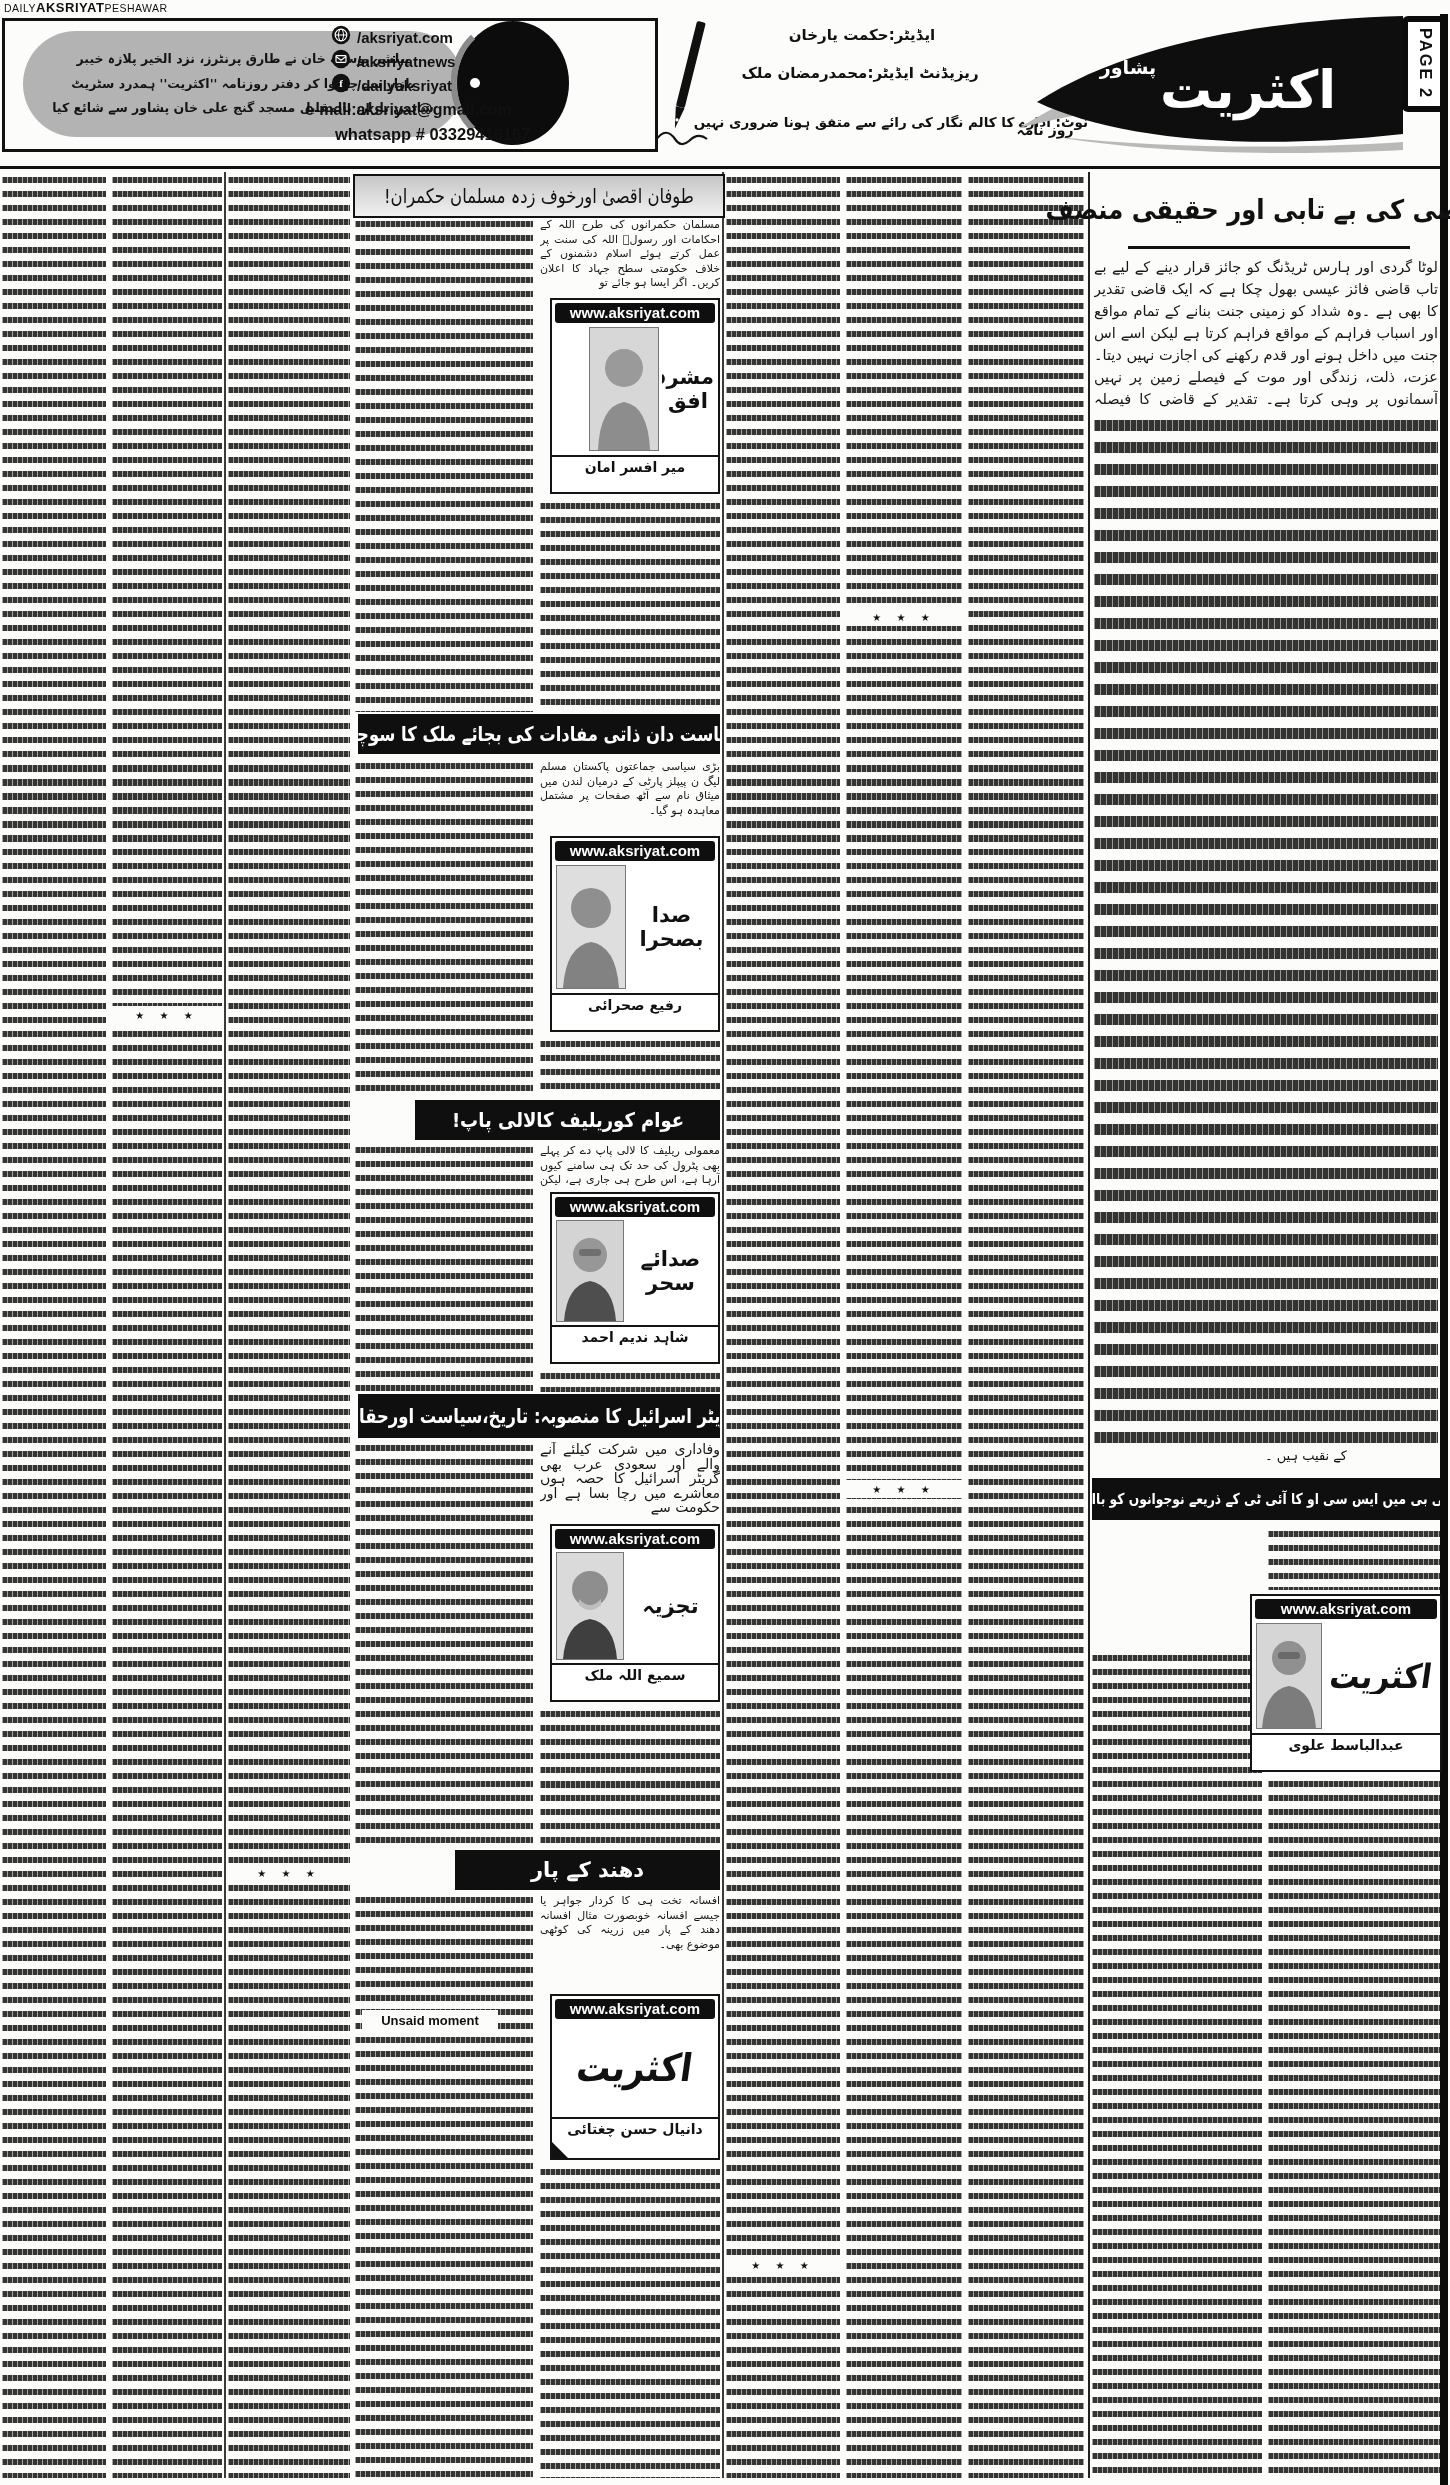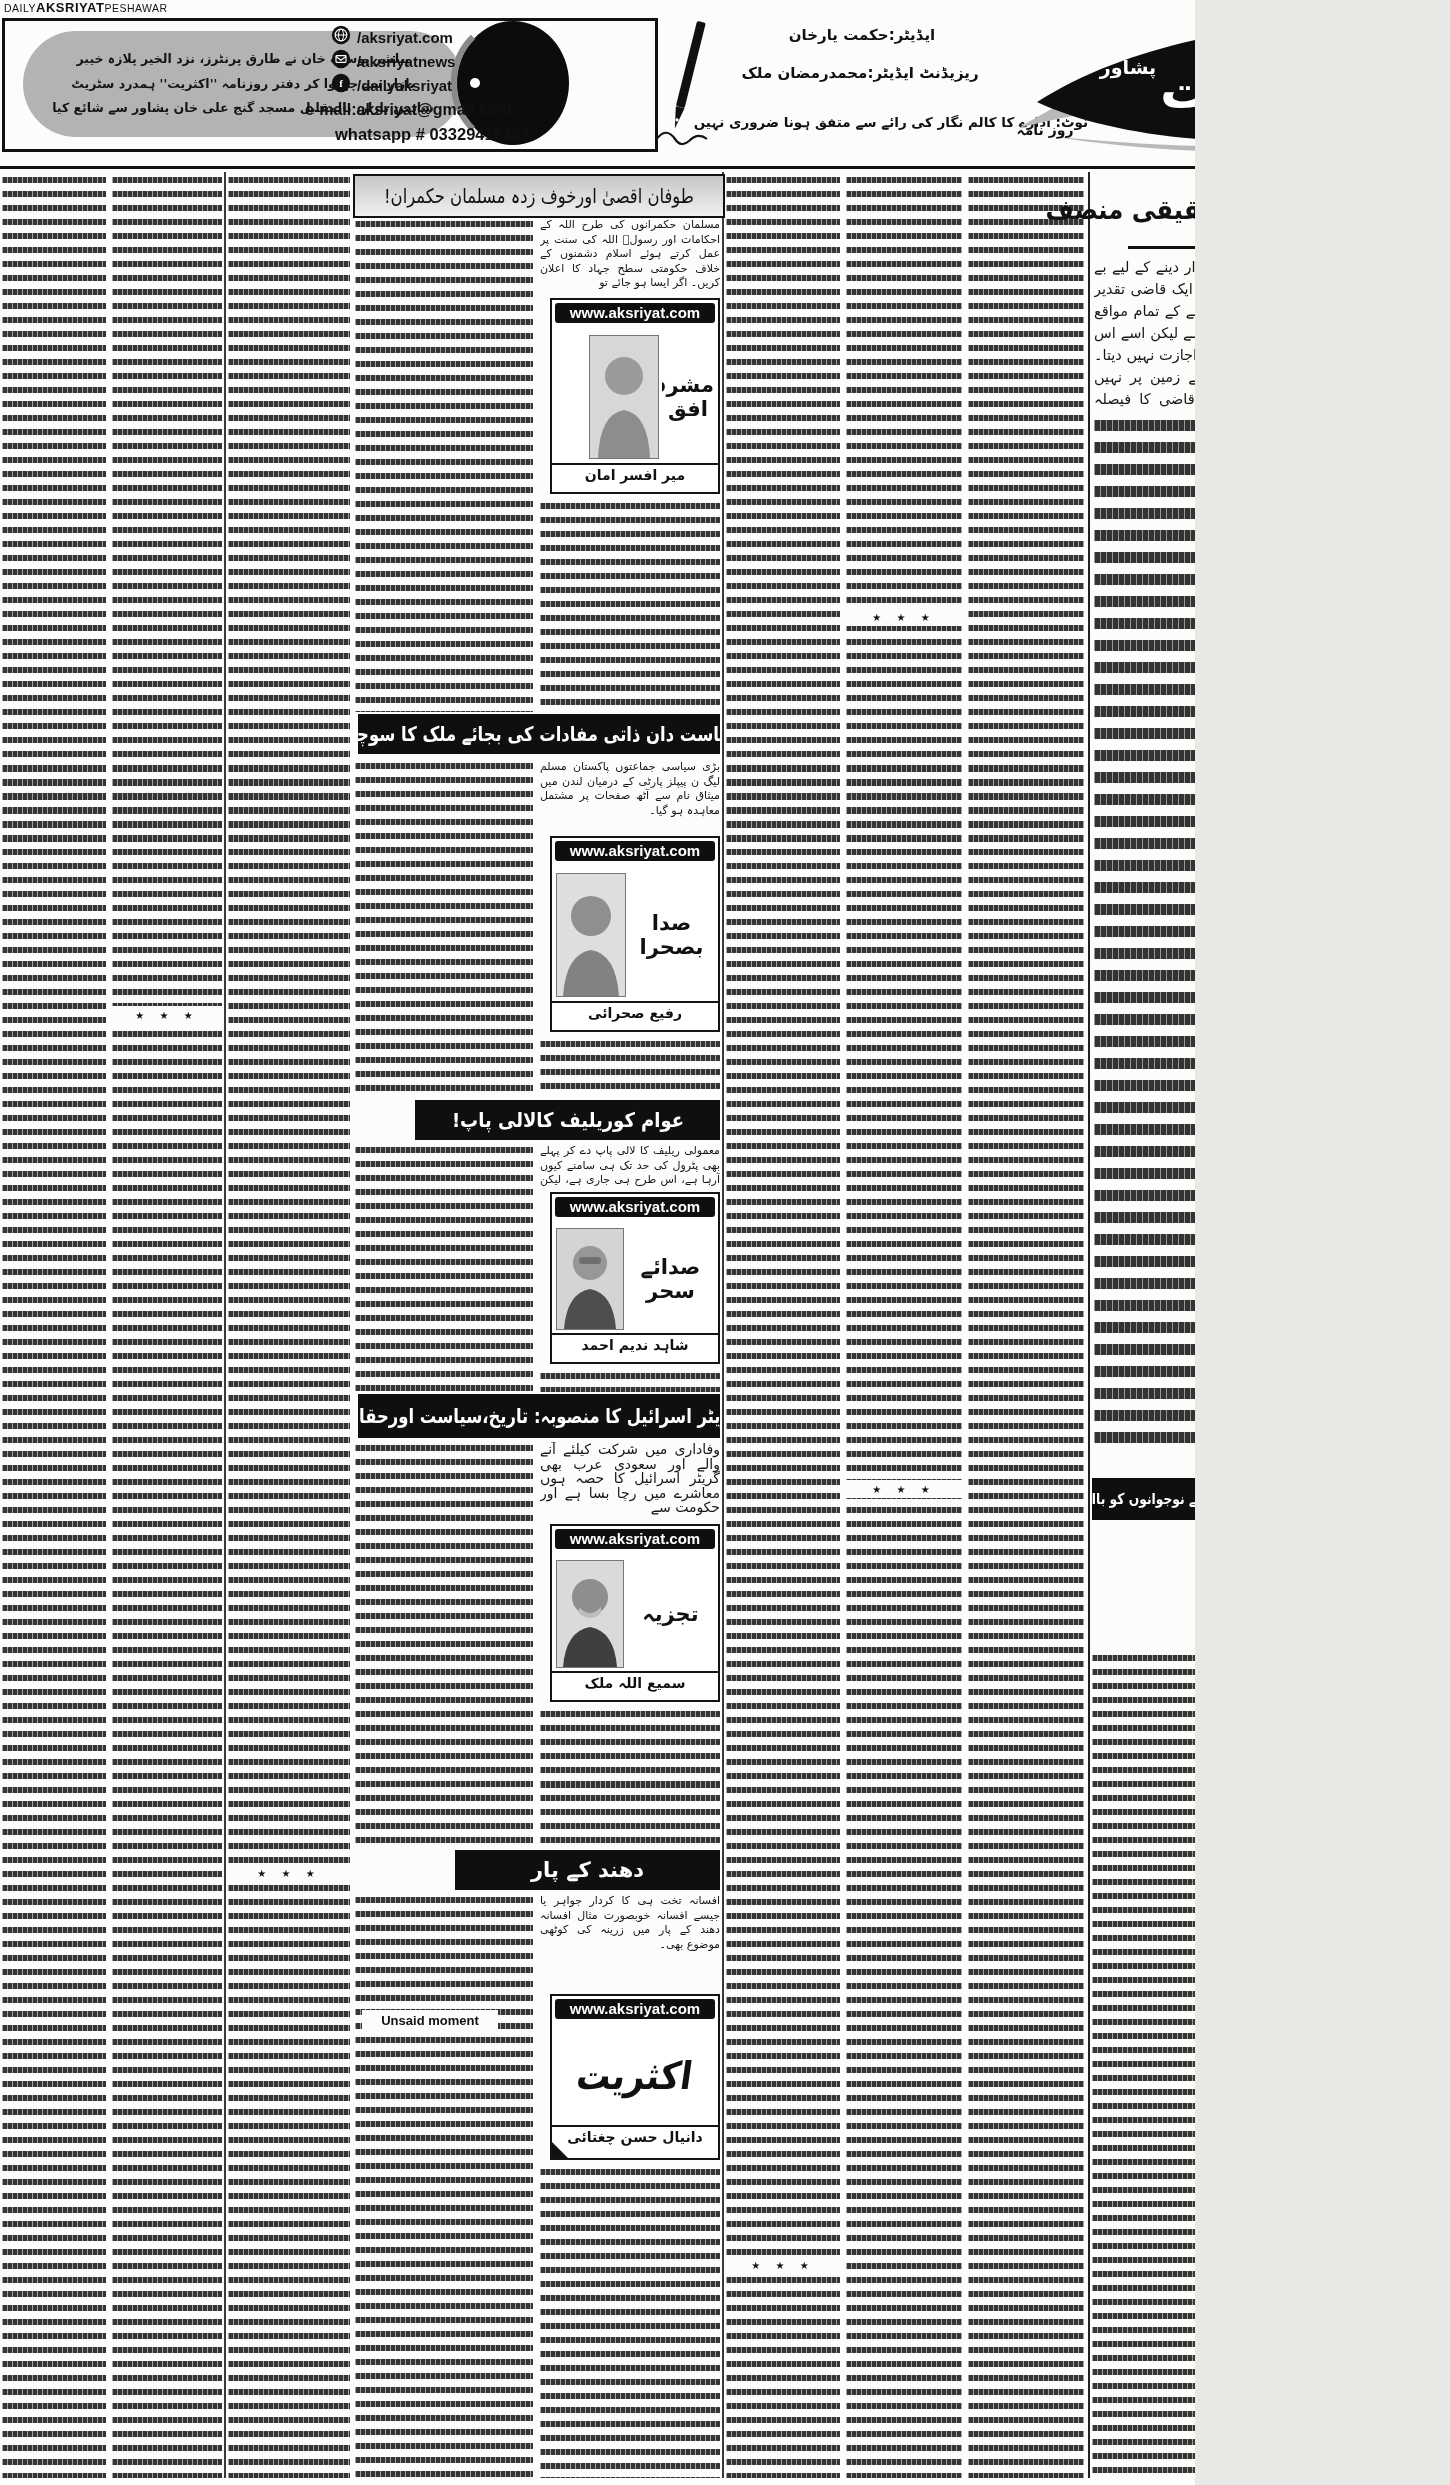--- a/index.html
+++ b/index.html
@@ -1,16 +1,16 @@
 <!DOCTYPE html>
 <html><head>
 <meta charset="utf-8">
 <style>
   html,body{margin:0;padding:0;background:#e8e8e4;}
-  #page{position:relative;width:1195px;height:2485px;background:#fcfcfa;overflow:hidden;
+  #page{position:relative;width:1450px;height:2485px;background:#fcfcfa;overflow:hidden;
         font-family:"DejaVu Sans",sans-serif;color:#111;}
   .abs{position:absolute;}
   .urdu{direction:rtl;font-family:"DejaVu Sans",sans-serif;}
   .lat{font-family:"Liberation Sans",sans-serif;}
   
   .tx{position:absolute;opacity:.93;background-image:
       repeating-linear-gradient(90deg,rgba(255,255,255,.55) 0 1px,rgba(255,255,255,0) 1px 5px),
       repeating-linear-gradient(180deg,rgba(0,0,0,0) 0 3px,#262626 3px 9.5px,rgba(0,0,0,0) 9.5px 14px);}
   .txl{position:absolute;opacity:.92;background-image:
       repeating-linear-gradient(90deg,rgba(255,255,255,.5) 0 1px,rgba(255,255,255,0) 1px 6px),
@@ -21,21 +21,21 @@
         color:#111;display:flex;align-items:center;justify-content:center;font-weight:normal;direction:rtl;
         white-space:nowrap;overflow:hidden;}
   .sq{display:inline-block;transform:scaleX(.82);transform-origin:center;}
   .sq9{display:inline-block;transform:scaleX(.9);transform-origin:center;}
   .exc{position:absolute;direction:rtl;text-align:justify;overflow:hidden;color:#161616;}
   .stars{position:absolute;background:#fcfcfa;display:flex;align-items:center;justify-content:center;
          font-size:10px;letter-spacing:6px;color:#111;}
   .vr{position:absolute;background:#3a3a3a;width:2px;}
   
   .abox{position:absolute;background:#fff;border:2px solid #141414;box-sizing:border-box;}
-  .asite{margin:3px 3px 8px;background:#0f0f0f;color:#fff;text-align:center;font-weight:bold;
+  .asite{margin:3px 3px 0;background:#0f0f0f;color:#fff;text-align:center;font-weight:bold;
          font-size:15px;border-radius:3px;padding:1px 12px 2px;font-family:"Liberation Sans",sans-serif;}
   .abody{display:flex;align-items:center;gap:3px;padding:1px 4px;}
   .ph{display:block;border:1px solid #777;background:#d9d9d9;flex:0 0 auto;}
   .atit{flex:1;text-align:center;font-weight:bold;font-size:21px;direction:rtl;color:#111;overflow:hidden;}
   .callig{display:inline-block;transform:skewX(-8deg) scaleY(1.12);font-weight:bold;}
   .aauth{border-top:2px solid #141414;text-align:center;font-weight:bold;font-size:14px;
          direction:rtl;padding:2px 0 4px;overflow:hidden;white-space:nowrap;}
   .corner{position:absolute;left:0;bottom:0;width:0;height:0;border-left:16px solid #111;
           border-top:16px solid transparent;}
 </style>

